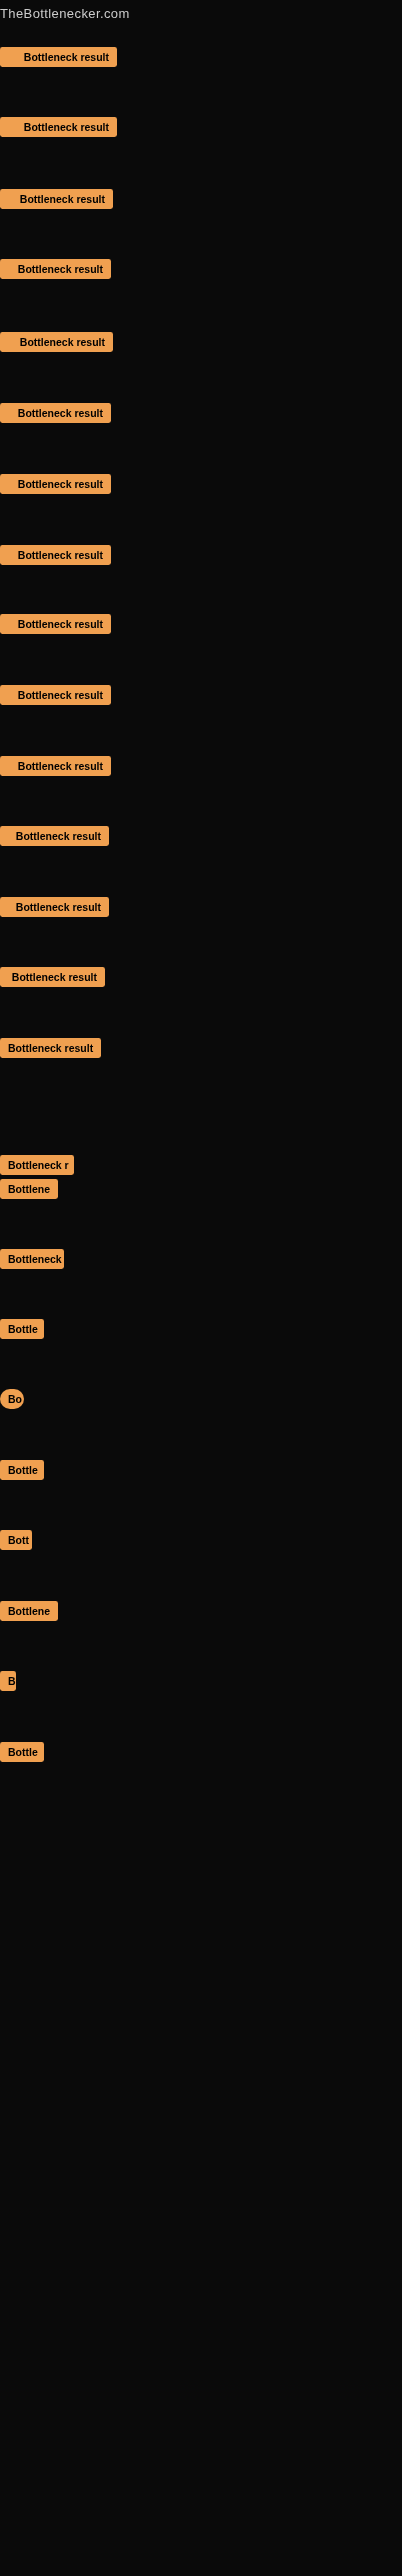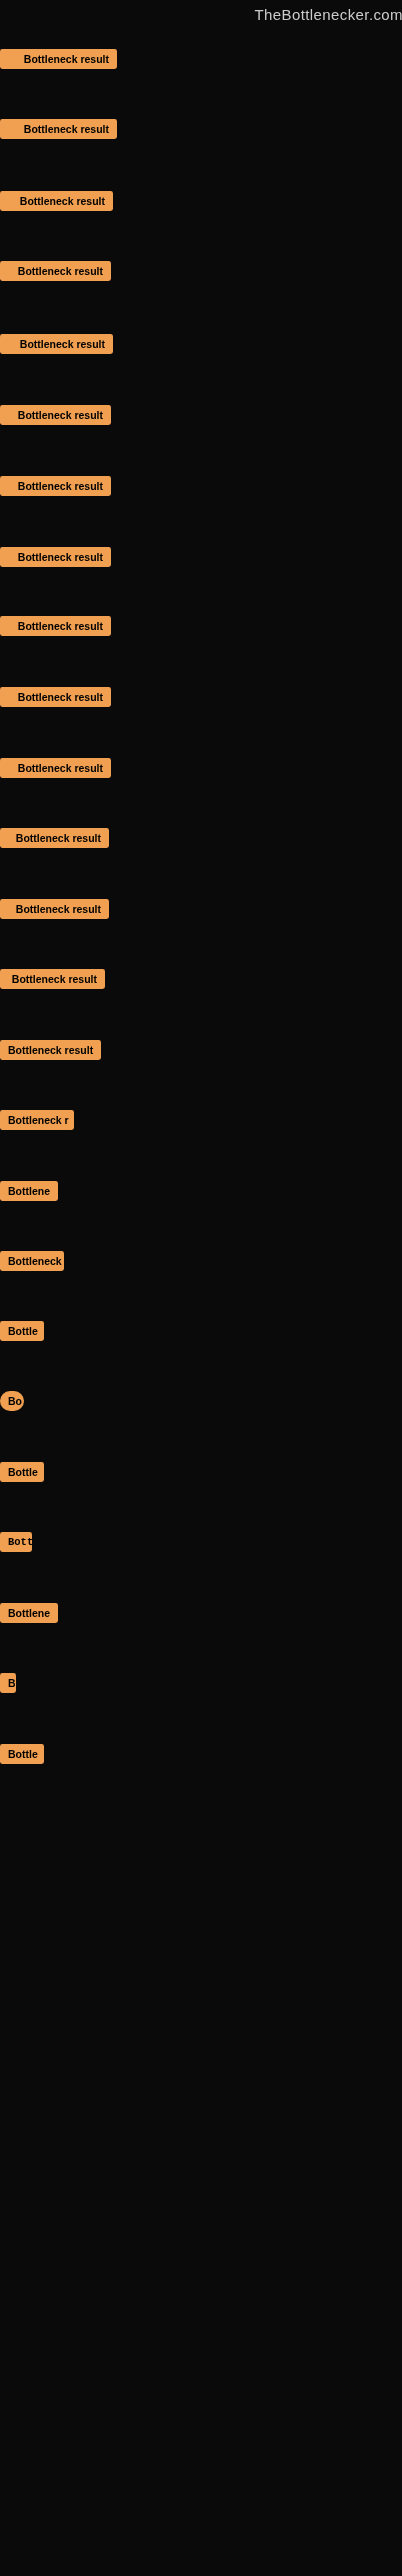--- a/index.html
+++ b/index.html
@@ -8,23 +8,23 @@
       box-sizing: border-box;
     }
     body {
       background-color: #0a0a0a;
       width: 403px;
       min-height: 2576px;
       font-family: Arial, sans-serif;
       position: relative;
     }
     .site-title {
-      text-align: right;
+      text-align: left;
       color: #cccccc;
-      font-size: 15px;
+      font-size: 13px;
       padding: 6.4px 0 3.2px 0;
       letter-spacing: 0.4px;
     }
     .bottleneck-badge {
       display: inline-block;
       background-color: #f0a050;
       color: #000;
       font-size: 10.5px;
       font-weight: 600;
       padding: 4px 8px;
@@ -51,24 +51,24 @@
     <div class="badge-row" style="top: 378px; left: 0px;"><span class="bottleneck-badge" style="max-width: 111px; width: 111px;">Bottleneck result</span></div>
     <div class="badge-row" style="top: 449px; left: 0px;"><span class="bottleneck-badge" style="max-width: 111px; width: 111px;">Bottleneck result</span></div>
     <div class="badge-row" style="top: 520px; left: 0px;"><span class="bottleneck-badge" style="max-width: 111px; width: 111px;">Bottleneck result</span></div>
     <div class="badge-row" style="top: 589px; left: 0px;"><span class="bottleneck-badge" style="max-width: 111px; width: 111px;">Bottleneck result</span></div>
     <div class="badge-row" style="top: 660px; left: 0px;"><span class="bottleneck-badge" style="max-width: 111px; width: 111px;">Bottleneck result</span></div>
     <div class="badge-row" style="top: 731px; left: 0px;"><span class="bottleneck-badge" style="max-width: 111px; width: 111px;">Bottleneck result</span></div>
     <div class="badge-row" style="top: 801px; left: 0px;"><span class="bottleneck-badge" style="max-width: 109px; width: 109px;">Bottleneck result</span></div>
     <div class="badge-row" style="top: 872px; left: 0px;"><span class="bottleneck-badge" style="max-width: 109px; width: 109px;">Bottleneck result</span></div>
     <div class="badge-row" style="top: 942px; left: 0px;"><span class="bottleneck-badge" style="max-width: 105px; width: 105px;">Bottleneck result</span></div>
     <div class="badge-row" style="top: 1013px; left: 0px;"><span class="bottleneck-badge" style="max-width: 101px; width: 101px;">Bottleneck result</span></div>
-    <div class="badge-row" style="top: 1083px; left: 0px;"><span class="bottleneck-badge" style="max-width: 74px; width: 74px;">Bottleneck r</span></div>
+    <div class="badge-row" style="top: 1083px; left: 0px;"><span class="bottleneck-badge" style="max-width: 74px; width: 74px; margin-top: 47px;">Bottleneck r</span></div>
     <div class="badge-row" style="top: 1154px; left: 0px;"><span class="bottleneck-badge" style="max-width: 58px; width: 58px;">Bottlene</span></div>
     <div class="badge-row" style="top: 1224px; left: 0px;"><span class="bottleneck-badge" style="max-width: 64px; width: 88px;">Bottleneck</span></div>
     <div class="badge-row" style="top: 1294px; left: 0px;"><span class="bottleneck-badge" style="max-width: 44px; width: 44px;">Bottle</span></div>
     <div class="badge-row" style="top: 1364px; left: 0px;"><span class="bottleneck-badge" style="max-width: 24px; width: 24px; border-radius: 10px;">Bo</span></div>
     <div class="badge-row" style="top: 1435px; left: 0px;"><span class="bottleneck-badge" style="max-width: 44px; width: 44px;">Bottle</span></div>
-    <div class="badge-row" style="top: 1505px; left: 0px;"><span class="bottleneck-badge" style="max-width: 32px; width: 32px; font-family: Liberation Mono, monospace;">Bott</span></div>
+    <div class="badge-row" style="top: 1505px; left: 0px;"><span class="bottleneck-badge" style="max-width: 32px; width: 32px;">Bott</span></div>
     <div class="badge-row" style="top: 1576px; left: 0px;"><span class="bottleneck-badge" style="max-width: 58px; width: 58px;">Bottlene</span></div>
     <div class="badge-row" style="top: 1646px; left: 0px;"><span class="bottleneck-badge" style="max-width: 16px; width: 16px;">B</span></div>
     <div class="badge-row" style="top: 1717px; left: 0px;"><span class="bottleneck-badge" style="max-width: 44px; width: 44px;">Bottle</span></div>
   </div>
 
 
 </body></html>

